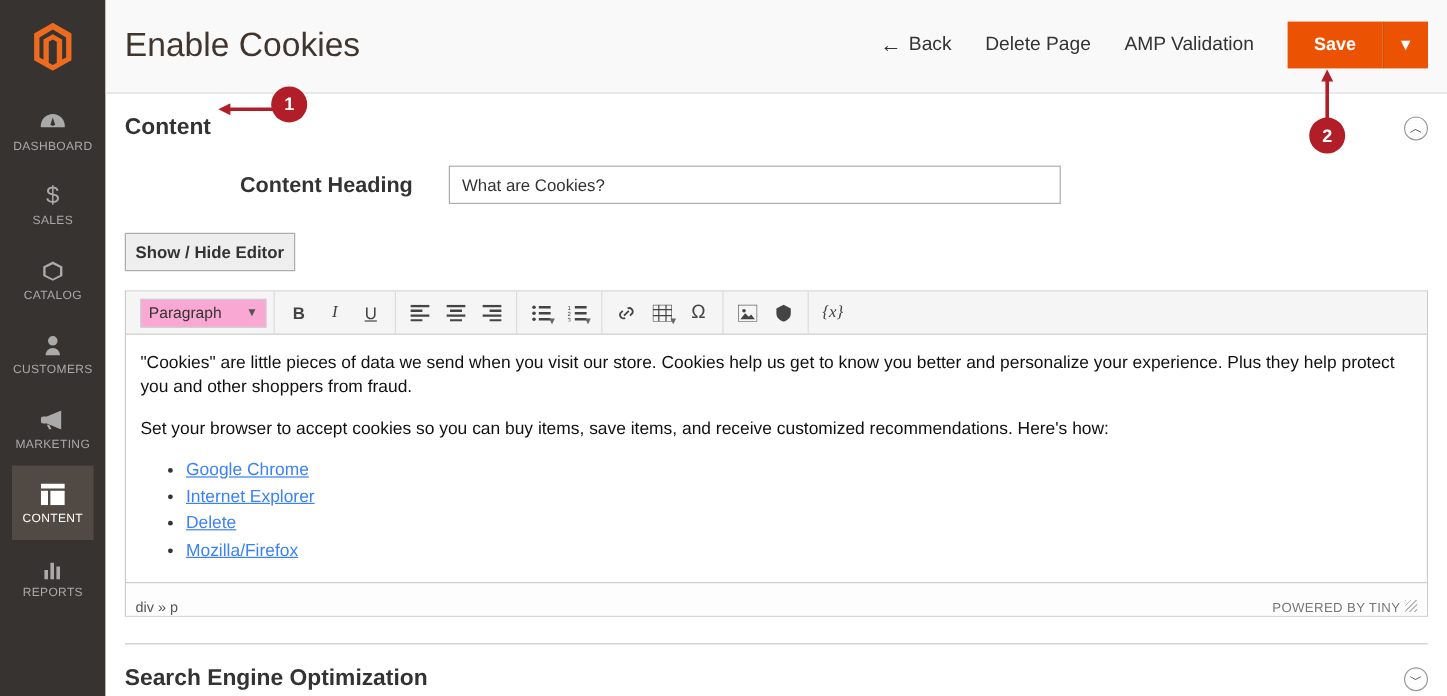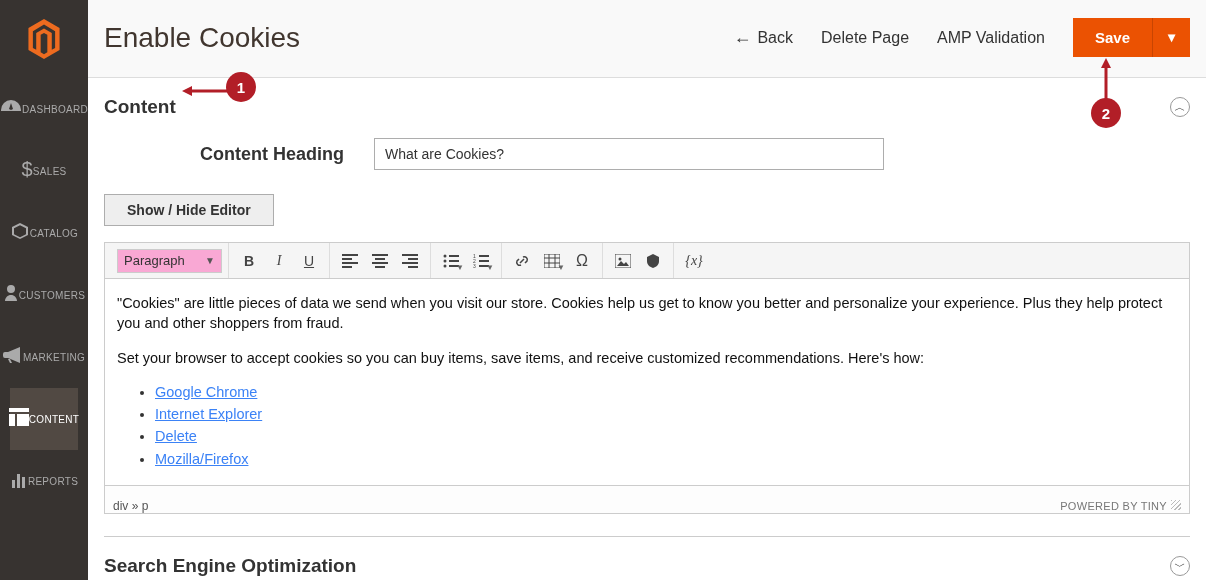--- a/index.html
+++ b/index.html
@@ -3,21 +3,21 @@
 <meta charset="utf-8">
 <style>
 * { box-sizing: border-box; margin: 0; padding: 0; }
 body { font-family: 'Helvetica Neue', Arial, sans-serif; font-size: 14px; color: #333; background: #fff; }
 .container { display: flex; width: 1206px; height: 580px; overflow: hidden; }
 
 
 .sidebar { width: 88px; background: #373330; display: flex; flex-direction: column; align-items: center; }
 .logo-area { width: 88px; height: 78px; display: flex; align-items: center; justify-content: center; background:#373330;}
 .logo-svg { fill: #ED6B1F; }
-.nav-item { width: 68px; height: 62px; display: flex; flex-direction: row; align-items: center; justify-content: center; color: #aaa; cursor: pointer; font-size: 10px; letter-spacing: 0.3px; }
+.nav-item { width: 68px; height: 62px; display: flex; flex-direction: column; align-items: center; justify-content: center; color: #aaa; cursor: pointer; font-size: 10px; letter-spacing: 0.3px; }
 .nav-item.active { background: #514943; color: #fff; }
 .nav-item .nav-icon { height: 22px; display:flex; align-items:center; justify-content:center; margin-bottom:4px;}
 .nav-item .nav-label { text-align:center; }
 
 
 .main { flex:1; background: #fff; position: relative;}
 .header { display:flex; align-items:center; justify-content:space-between; padding: 18px 16px 20px 16px; border-bottom:1px solid #ddd; background:#f9f9f9; }
 .page-title { font-size: 28px; font-weight: 300; color: #41362f; }
 .header-actions { display:flex; align-items:center; gap: 28px; }
 .action-link { font-size: 16px; color: #333; cursor:pointer; display:flex; align-items:center; gap:6px;}
@@ -32,21 +32,21 @@
 .collapse-icon { width:20px; height:20px; border:1px solid #999; border-radius:50%; display:flex; align-items:center; justify-content:center; cursor:pointer; font-size:11px;}
 
 .badge { position:absolute; width:30px; height:30px; background:#B21E27; color:#fff; border-radius:50%; display:flex; align-items:center; justify-content:center; font-weight:600; font-size:15px; z-index:5;}
 .arrow-red { position:absolute; z-index:4; }
 
 .field-row { display:flex; align-items:center; margin-bottom: 24px; }
 .field-label { width: 270px; text-align:right; font-weight:600; color:#333; padding-right: 30px; font-size:18px;}
 .field-input { flex:0 0 510px; }
 .field-input input { width:100%; border:1px solid #adadad; padding:7px 10px; font-size:14px; color:#333; }
 
-.editor-toggle { border:1px solid #adadad; background:#eee; padding: 7px 22px; font-size:14px; font-weight:600; color:#333; cursor:pointer; margin-bottom:16px; display:inline-block;}
+.editor-toggle { border:1px solid #adadad; background:#eee; padding: 7px 8px; font-size:14px; font-weight:600; color:#333; cursor:pointer; margin-bottom:16px; display:inline-block;}
 
 .editor-wrap { border:1px solid #ccc; }
 .toolbar { height:36px; background:#f5f5f5; border-bottom:1px solid #ccc; display:flex; align-items:center; padding: 0 6px; gap:0; }
 .tb-group { display:flex; align-items:center; border-right:1px solid #ddd; padding: 0 6px; height:100%; gap:2px;}
 .tb-group:last-child{border-right:none;}
 .tb-select { border:1px solid #ccc; background:#f9a8d4; font-size:13px; padding:2px 18px 2px 6px; height:24px; position:relative; width:105px; display:flex; align-items:center; cursor:pointer;}
 .tb-caret{font-size:10px; position:absolute; right:6px; color:#555;}
 .tb-btn { width:28px; height:28px; display:flex; align-items:center; justify-content:center; font-size:14px; cursor:pointer; color:#444; position:relative;}
 .tb-btn svg { fill:#444; }
 .tb-dd { font-size:8px; position:absolute; right:1px; bottom:3px; color:#666;}

